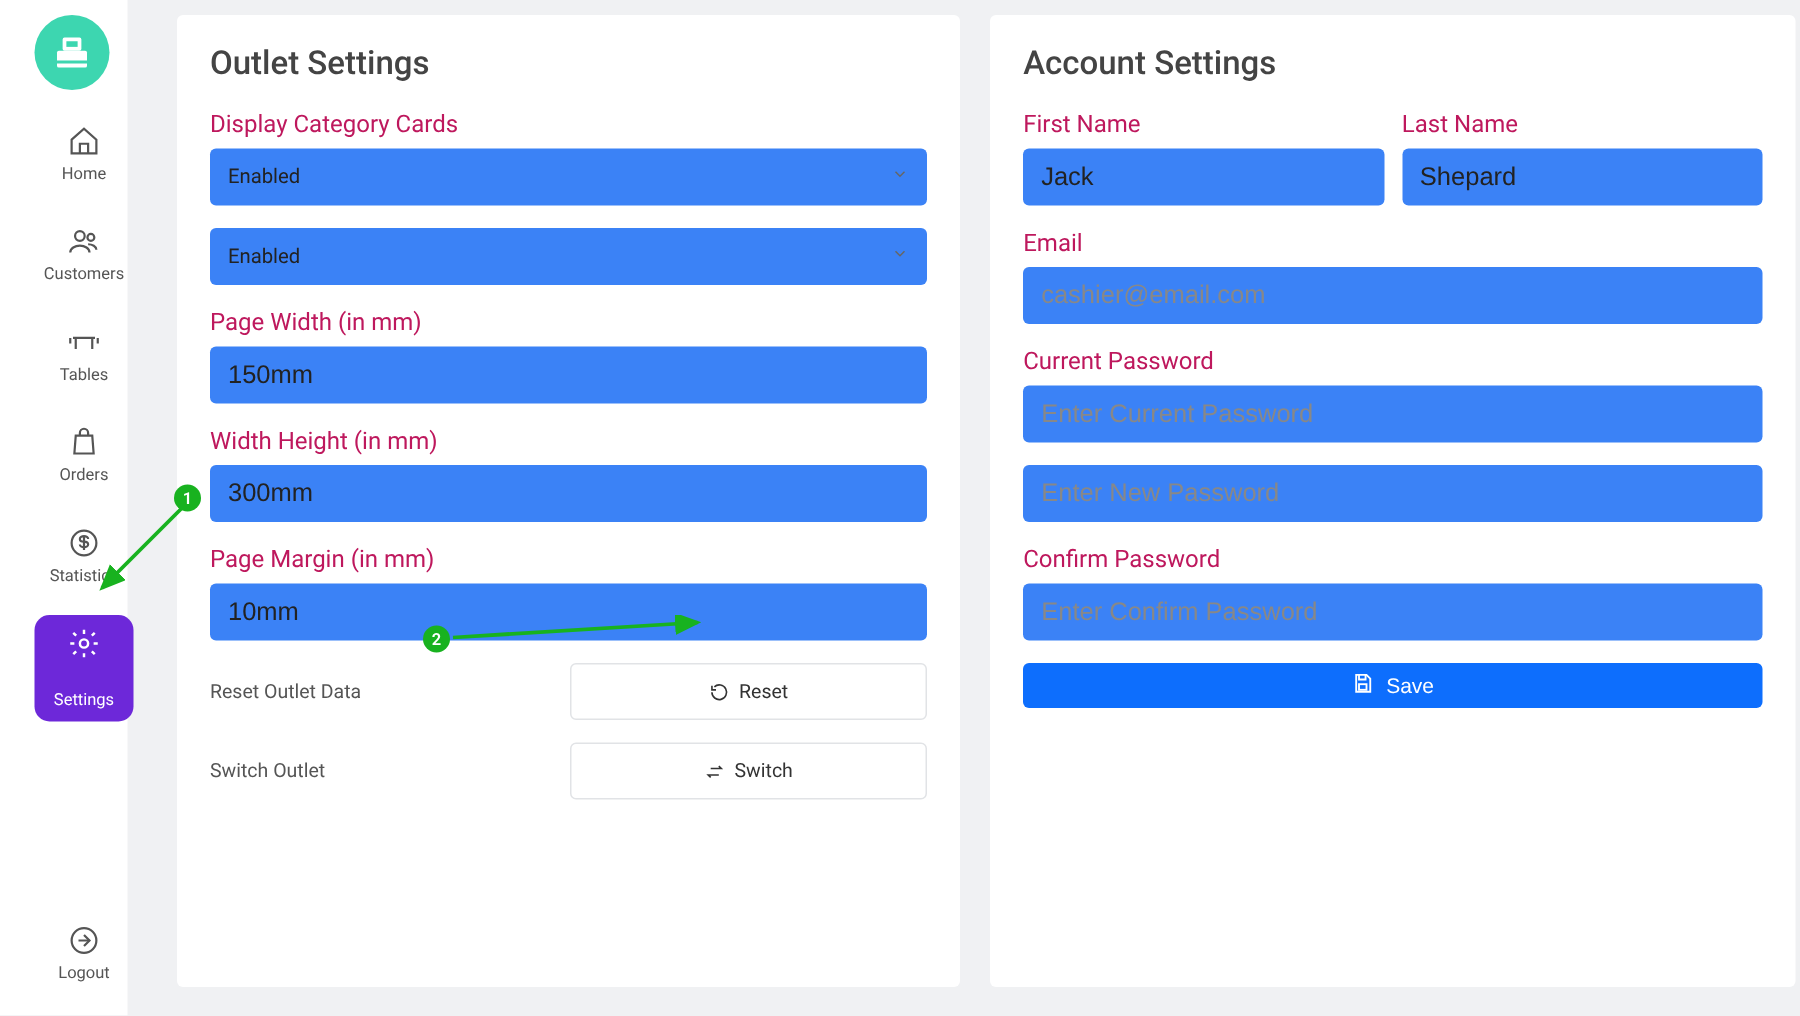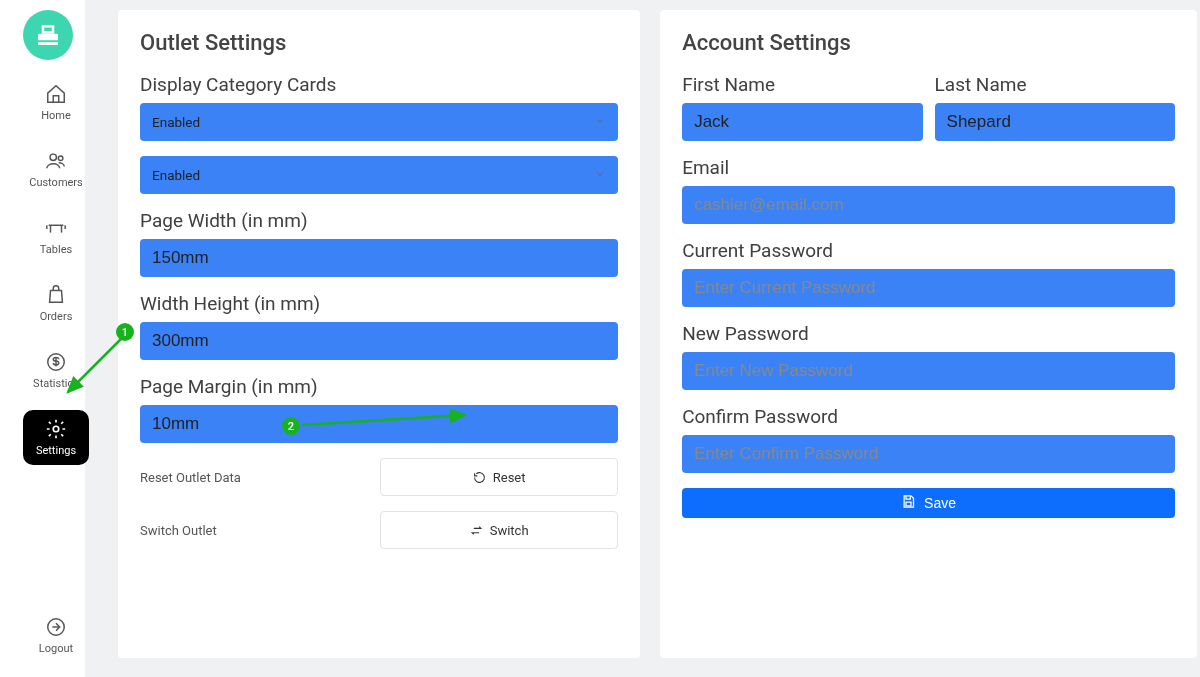--- a/index.html
+++ b/index.html
@@ -16,35 +16,35 @@
     width: 50px; height: 50px; border-radius: 50%; background: #3dd6b0;
     display:flex; align-items:center; justify-content:center; margin-bottom: 15px;
   }
   .avatar svg { width: 30px; height: 30px; }
 
   .nav-item {
     width: 66px; padding: 8px 0; display:flex; flex-direction:column; align-items:center;
     font-size: 11px; color:#555; margin-bottom: 12px; border-radius: 10px; cursor:pointer;
   }
   .nav-item .icon { width: 22px; height: 22px; display:flex; align-items:center; justify-content:center; margin-bottom:4px; }
-  .nav-item.active { background: #000000; color:#fff; }
+  .nav-item.active { background: #6d28d9; color:#fff;gap:16px; }
   .nav-item.active .icon svg { stroke:#fff; }
   .nav-spacer { flex:1; }
 
   .main {
     position: absolute; left: 100px; top: 0; width: 1115px; height: 677px;
     padding: 10px 18px 18px 18px; display:flex; gap:20px;
   }
   .panel { background:#fff; border-radius:4px; padding: 20px 22px; }
   .panel.left { width: 530px; height: 648px; }
   .panel.right { width: 545px; height: 648px; }
 
   h2 { font-size: 22px; font-weight:500; color:#444; margin-bottom: 18px; }
 
-  .field-label { font-size: 19px; color:#404040; margin-bottom:7px; display:block; }
+  .field-label { font-size: 16px; color:#be185d; margin-bottom:7px; display:block; }
   .field-group { margin-bottom:15px; }
 
   .ctl {
     width:100%; background:#3b82f6; border:none; border-radius:4px;
     height:38px; padding: 0 12px; font-size: 13.5px; color:#222;
     display:flex; align-items:center; justify-content:space-between;
   }
   .ctl input { border:none; background:transparent; width:100%; height:100%; font-size:17px; color:#222; outline:none;}
   .ctl input::placeholder { color:#888; }
   .ctl .chev { color:#666; }
@@ -270,21 +270,20 @@
     </div>
 
     <div class="field-group">
       <span class="field-label">Current Password</span>
       <div class="ctl">
         <input type="password" placeholder="Enter Current Password" style="">
       </div>
     </div>
 
     <div class="field-group">
-      <span class="field-label">New Password</span>
       <div class="ctl">
         <input type="password" placeholder="Enter New Password" style="">
       </div>
     </div>
 
     <div class="field-group">
       <span class="field-label">Confirm Password</span>
       <div class="ctl">
         <input type="password" placeholder="Enter Confirm Password" style="">
       </div>

